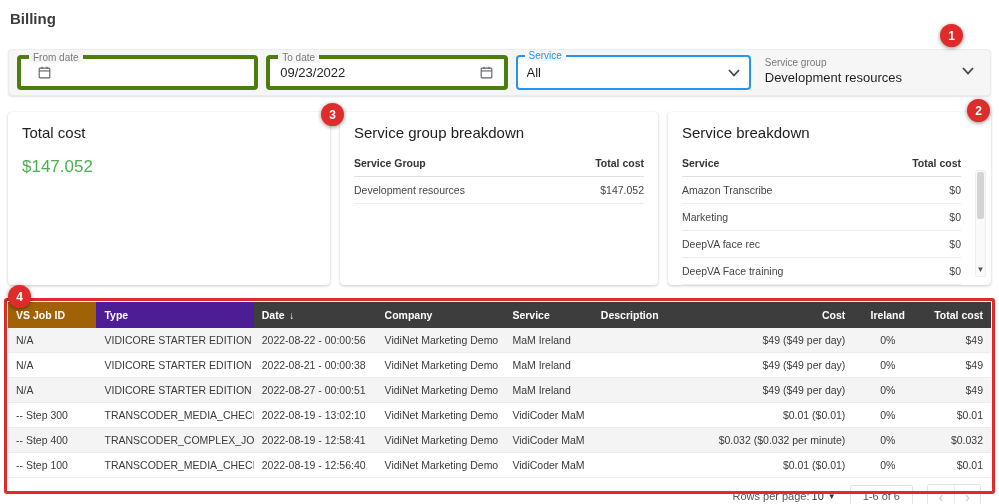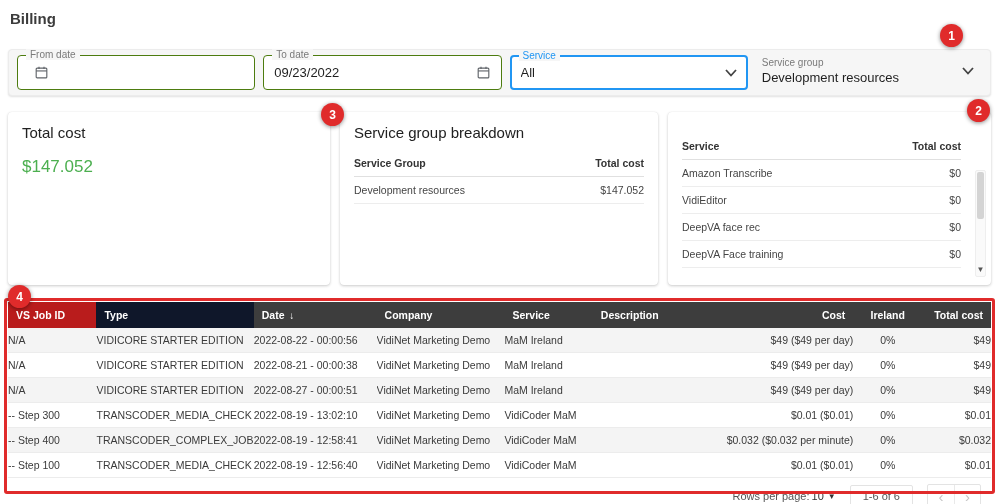--- a/index.html
+++ b/index.html
@@ -19,21 +19,21 @@
 
   
   .filter-bar {
     position: absolute; left: 8px; top: 49px; width: 983px; height: 47px;
     background: #f6f6f6; border: 1px solid #ececec; border-radius: 4px;
     box-shadow: 0 1px 2px rgba(0,0,0,.12);
     display: flex; align-items: center; gap: 8px; padding: 5px 8px;
   }
   .field {
     position: relative; flex: 1; height: 35px;
-    background: #fff; border: 1px solid #4d7c0f; border-radius: 4px;
+    background: #fff; border: 4px solid #4d7c0f; border-radius: 4px;
     display: flex; align-items: center; padding: 0 10px;
     font-size: 13px; color: #1f1f1f;
   }
   .field .field-label {
     position: absolute; top: -7px; left: 8px;
     background: #f6f6f6; padding: 0 4px;
     font-size: 10px; color: #7a7a7a; white-space: nowrap;
   }
   .field .field-value { flex: 1; white-space: nowrap; overflow: hidden; }
   .field .field-icon { display: flex; align-items: center; justify-content: center; margin-left: 6px; }
@@ -76,21 +76,21 @@
   .svb-arrow { position: absolute; bottom: 0; left: 0; right: 0; text-align: center; font-size: 8px; color: #555; line-height: 12px; }
 
   
   .jobs { position: absolute; left: 8px; top: 302px; width: 983px; background: #fff; }
   table { width: 100%; border-collapse: collapse; table-layout: fixed; }
   thead th {
     background: #3d3d3d; color: #fff; font-weight: bold;
     text-align: left; padding: 7px 8px; font-size: 10.5px; white-space: nowrap; overflow: hidden;
   }
   tbody td {
-    padding: 6px 0; font-size: 10.5px; color: #3a3a3a;
+    padding: 6px 8px; font-size: 10.5px; color: #3a3a3a;
     border-bottom: 1px solid #ececec; white-space: nowrap; overflow: hidden;
   }
   tbody tr.odd { background: #f4f4f4; }
   tbody tr.even { background: #ffffff; }
   .col0 { width: 9%; }  .col1 { width: 16%; } .col2 { width: 12.5%; }
   .col3 { width: 13%; } .col4 { width: 9%; }  .col5 { width: 9.5%; }
   .col6 { width: 17%; } .col7 { width: 7%; }  .col8 { width: 7%; }
   th.col6, td.col6, th.col8, td.col8 { text-align: right; }
   th.col7, td.col7 { text-align: center; }
   .sort-icon { font-size: 10px; margin-left: 2px; }
@@ -195,32 +195,33 @@
         <div>
             <div class="bd-row">
               <span>Development resources</span>
               <span>$147.052</span>
             </div>
           </div>
       </div>
     </div>
 
     <div class="card svb">
+      <div class="card-title">Service breakdown</div>
       <div class="bd-table">
         <div class="bd-head">
           <span>Service</span>
           <span>Total cost</span>
         </div>
         <div>
             <div class="bd-row">
               <span>Amazon Transcribe</span>
               <span>$0</span>
             </div>
             <div class="bd-row">
-              <span>VidiEditor</span>
+              <span>Marketing</span>
               <span>$0</span>
             </div>
             <div class="bd-row">
               <span>DeepVA face rec</span>
               <span>$0</span>
             </div>
             <div class="bd-row">
               <span>DeepVA Face training</span>
               <span>$0</span>
             </div>
@@ -231,22 +232,22 @@
         <div class="svb-arrow">▼</div>
       </div>
     </div>
 
   </div>
 
   <div class="jobs">
     <table>
       <thead>
         <tr>
-            <th class="col0" style="background: #b91c1c; margin-top: 8px;"><span>VS Job ID</span></th>
-            <th class="col1" style="background: #0f172a;"><span>Type</span></th>
+            <th class="col0" style="background: #a16207; margin-top: 8px;"><span>VS Job ID</span></th>
+            <th class="col1" style="background: #4c1d95;"><span>Type</span></th>
             <th class="col2" style="background: rgb(61, 61, 61);"><span>Date</span><span class="sort-icon"> ↓</span></th>
             <th class="col3" style="background: rgb(61, 61, 61);"><span>Company</span></th>
             <th class="col4" style="background: rgb(61, 61, 61);"><span>Service</span></th>
             <th class="col5" style="background: rgb(61, 61, 61);"><span>Description</span></th>
             <th class="col6" style="background: rgb(61, 61, 61);"><span>Cost</span></th>
             <th class="col7" style="background: rgb(61, 61, 61);"><span>Ireland</span></th>
             <th class="col8" style="background: rgb(61, 61, 61);"><span>Total cost</span></th>
           </tr>
       </thead>
       <tbody>

